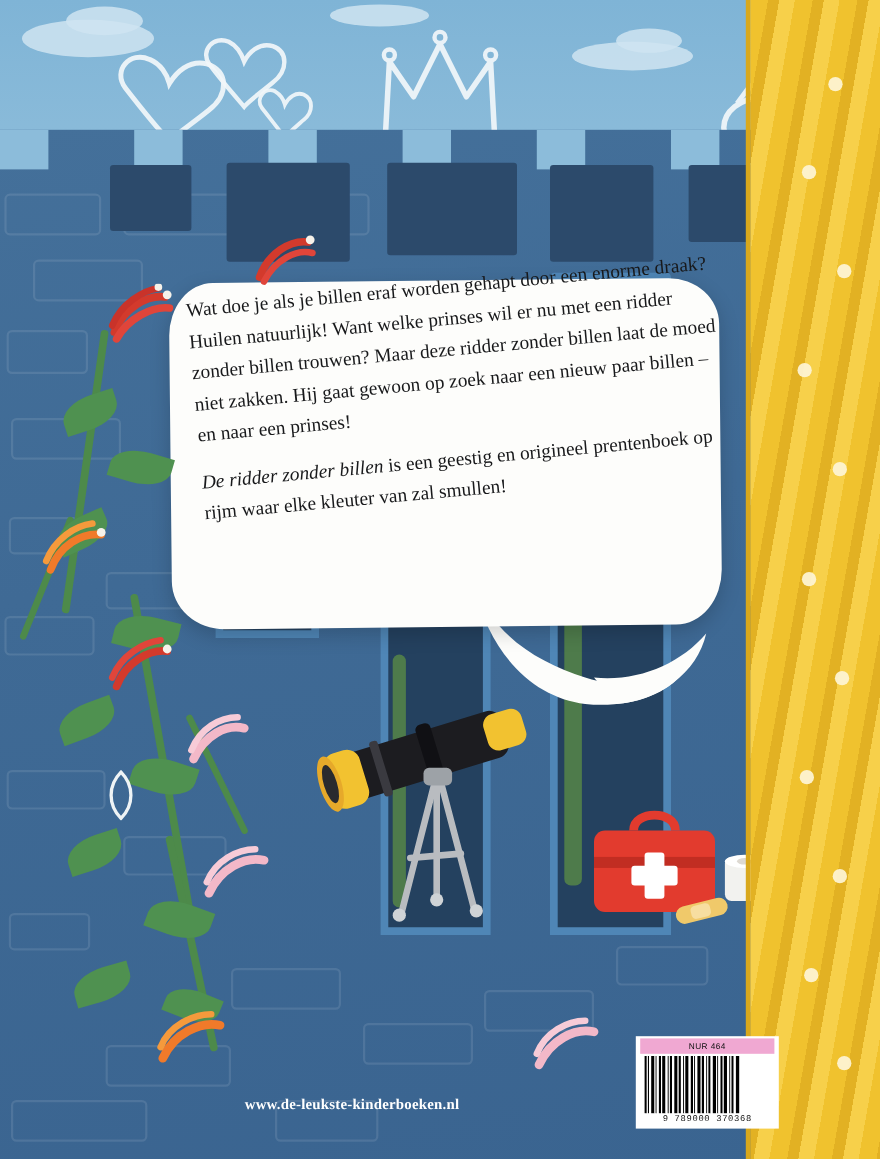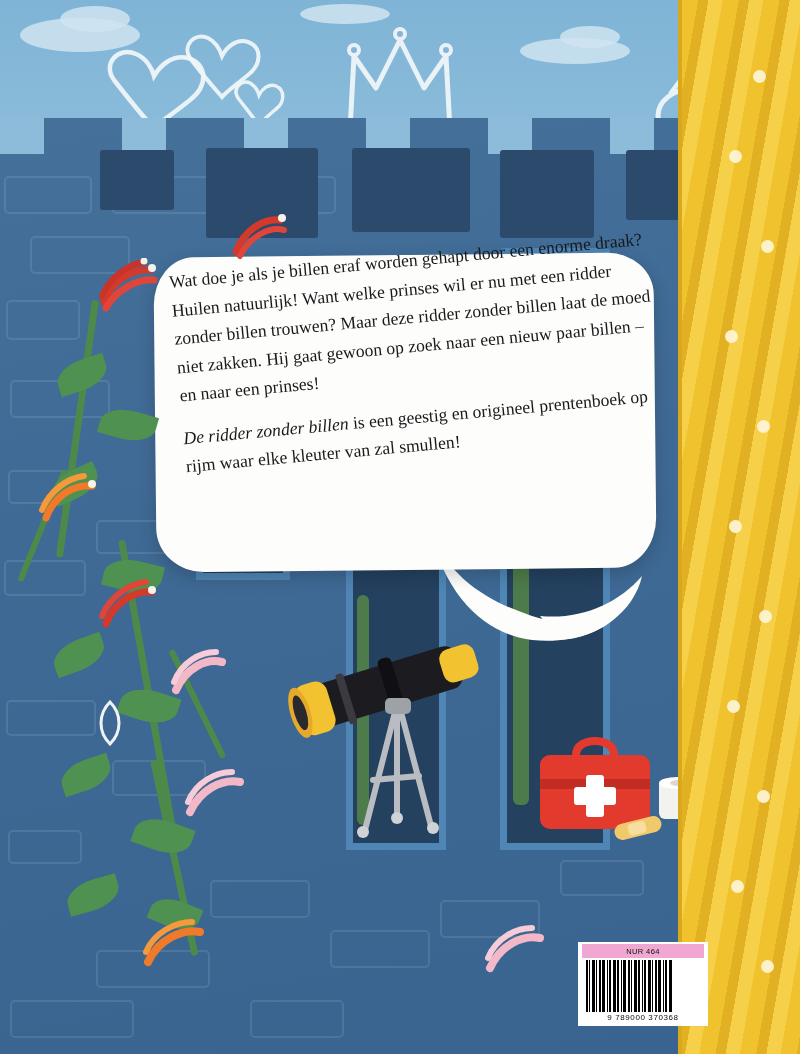--- a/index.html
+++ b/index.html
@@ -172,21 +172,21 @@
     color: #111;
   }
   .bars {
     display: flex;
     align-items: flex-end;
     height: 52px;
     margin: 2px 4px 1px 4px;
   }
   .bars i { display: block; background: #000; height: 100%; }
   .isbn {
-    font-family: Liberation Sans, sans-serif;
+    font-family: Liberation Mono, monospace;
     font-size: 8px;
     letter-spacing: .6px;
     color: #111;
     padding-bottom: 2px;
   }
 
   
   .website {
     position: absolute;
     left: 0; bottom: 42px;
@@ -453,14 +453,15 @@
         <i style="width:2px;background:#fff"></i>
       <i style="width:1px"></i>
         <i style="width:1px;background:#fff"></i>
       <i style="width:2px"></i>
         <i style="width:2px;background:#fff"></i>
       <i style="width:3px"></i>
     </div>
     <div class="isbn">9 789000 370368</div>
   </div>
 
+  <div class="website">www.de-leukste-kinderboeken.nl</div>
 
 </div>
 
 </body></html>

